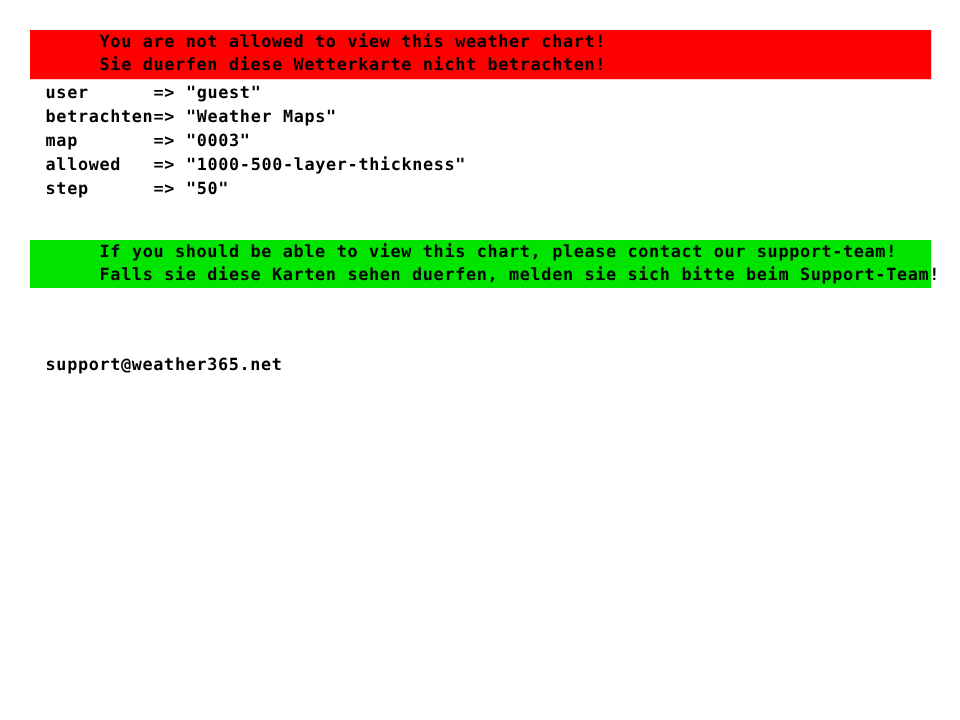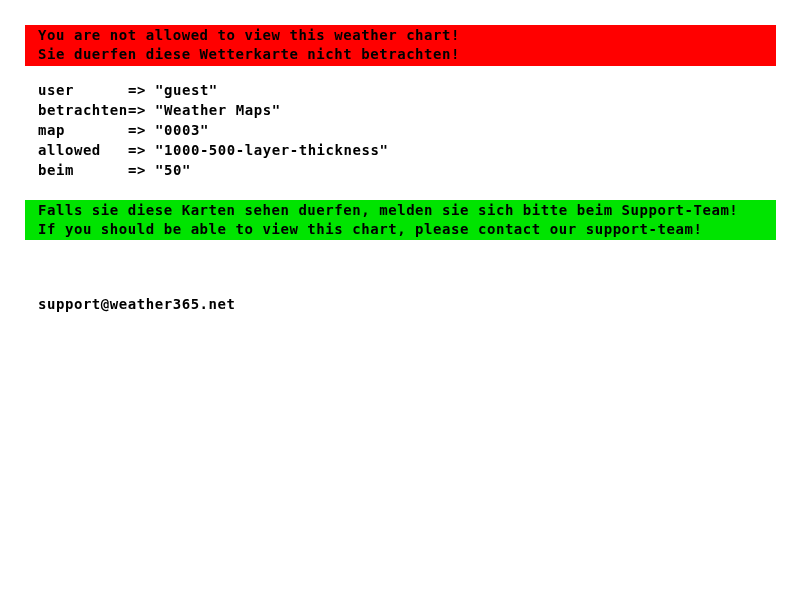--- a/index.html
+++ b/index.html
@@ -31,24 +31,25 @@
     height: 41px;
     background: var(--alert_bg, #ff0000);
   }
   .banner-info {
     top: 200px;
     height: 40px;
     background: var(--info_bg, #00e400);
   }
   .banner .line {
     white-space: pre;
+    margin-left: 45px;
   }
   .details {
     position: absolute;
-    top: 80px;
+    top: 68px;
     left: 38px;
   }
   .kv-row {
     display: flex;
     line-height: 20px;
     white-space: pre;
   }
   .kv-key   { width: 90px; }
   .kv-arrow { width: 27px; }
   .footer {
@@ -88,26 +89,26 @@
     <span class="kv-key">map</span>
     <span class="kv-arrow">=&gt;</span>
     <span class="kv-value">"0003"</span>
   </div>
   <div class="kv-row">
     <span class="kv-key">allowed</span>
     <span class="kv-arrow">=&gt;</span>
     <span class="kv-value">"1000-500-layer-thickness"</span>
   </div>
   <div class="kv-row">
-    <span class="kv-key">beim</span>
+    <span class="kv-key">step</span>
     <span class="kv-arrow">=&gt;</span>
     <span class="kv-value">"50"</span>
   </div>
 </div>
 
 <div class="banner banner-info">
+  <div class="line">If you should be able to view this chart, please contact our support-team!</div>
   <div class="line">Falls sie diese Karten sehen duerfen, melden sie sich bitte beim Support-Team!</div>
-  <div class="line">If you should be able to view this chart, please contact our support-team!</div>
 </div>
 
 <div class="footer">
   <span>support@weather365.net</span>
 </div>
 
 </body></html>

